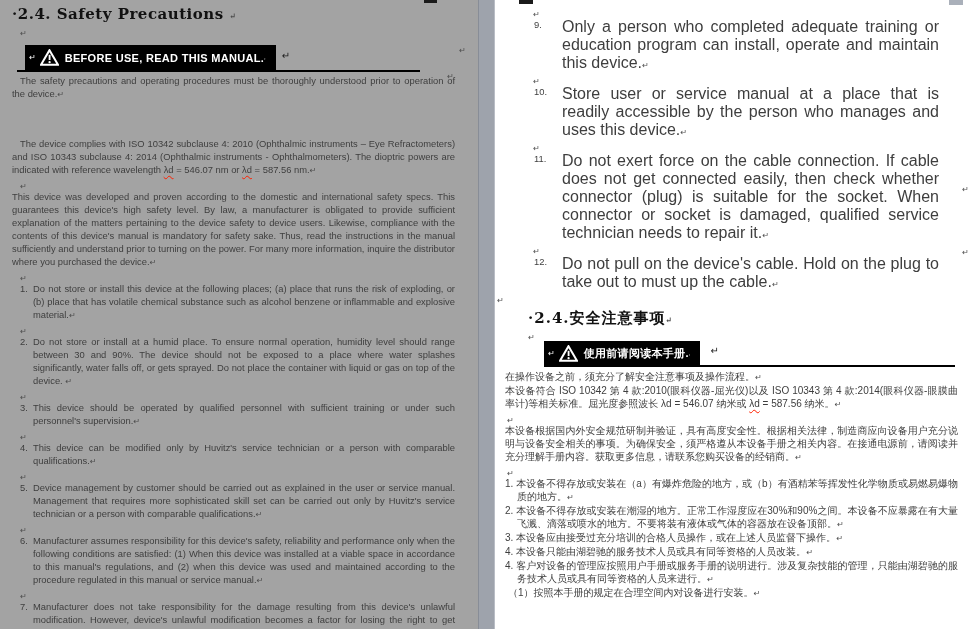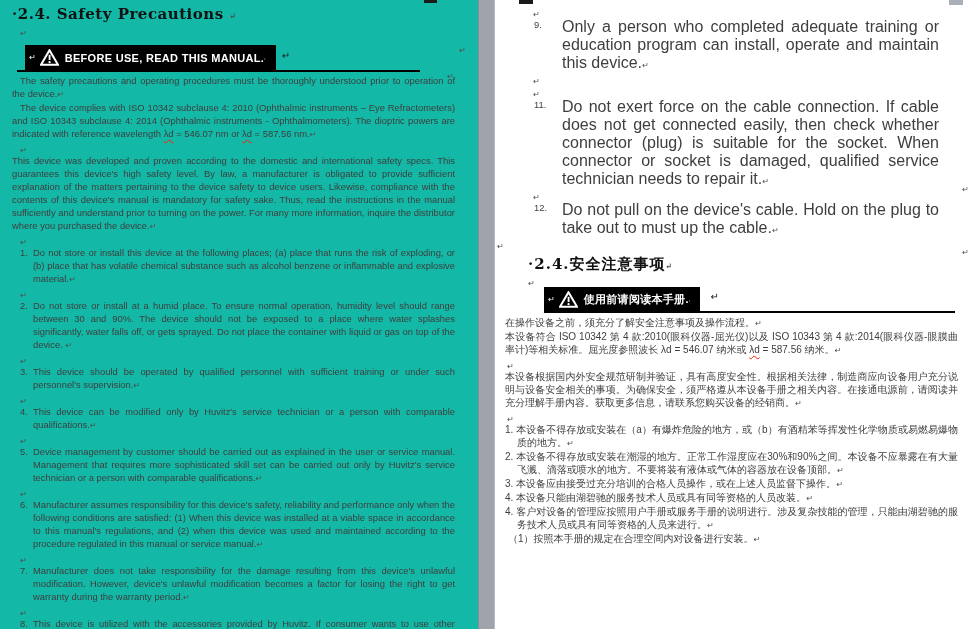--- a/index.html
+++ b/index.html
@@ -3,37 +3,37 @@
 <meta charset="utf-8">
 <style>
   html,body{margin:0;padding:0;}
   body{
     width:973px;height:629px;overflow:hidden;position:relative;
     background:#ffffff;
     font-family:"Liberation Sans", sans-serif;
     color:#3e3e3e;
   }
   
-  .page-left{position:absolute;left:0;top:0;width:478px;height:629px;background:#14b8a6;overflow:hidden;}
+  .page-left{position:absolute;left:0;top:0;width:478px;height:629px;background:#a3a3a3;overflow:hidden;}
   .page-sep{position:absolute;left:478px;top:0;width:17px;height:629px;background:#9ea3ac;
             border-left:1px solid #888d97;border-right:1px solid #b9bdc5;box-sizing:border-box;}
   .page-right{position:absolute;left:495px;top:0;width:478px;height:629px;background:#fff;overflow:hidden;}
   
   .corner{position:absolute;background:#1a1a1a;}
   .scroll-bit{position:absolute;background:#aab0ba;}
   
   .content{margin-left:12px;width:443px;}
   .content-r{margin-left:10px;width:453px;}
   .doc-title{
     font-family:"DejaVu Serif", serif;font-weight:bold;color:#111;
     font-size:15px;line-height:20px;letter-spacing:.5px;margin:4px 0 0 0;
   }
   .doc-title.zh{letter-spacing:1px;margin-left:33px;}
   p.body, .li .txt{font-size:9.4px;line-height:13px;text-align:justify;margin:0;}
-  p.body.ind{text-indent:8px;}
+  p.body.ind{text-indent:8px;margin-top:36px;}
   .gap{height:13px;line-height:13px;}
   .pm{font-size:8px;color:#4c4c4c;line-height:13px;}
   .pm.white{color:#fff;}
   .pm.big{font-size:10px;color:#1a1a1a;}
   .pm.abs{position:absolute;}
   
   .banner-row{display:flex;align-items:flex-end;margin-top:8px;}
   .banner{
     background:#000;color:#fff;height:25px;display:flex;align-items:center;
     padding:0 10px 0 4px;box-sizing:border-box;
@@ -141,20 +141,24 @@
 
 <div class="page-right">
   <div style="height:5px"></div>
   <div class="gap ind-en"><span class="pm">↵</span></div>
 
   <div class="li-en">
       <span class="num">9.</span>
       <div class="txt"><span>Only a person who completed adequate training or education program can install, operate and maintain this device.</span><span class="pm">↵</span></div>
     </div>
   <div class="gap ind-en"><span class="pm">↵</span></div>
+  <div class="li-en">
+      <span class="num">10.</span>
+      <div class="txt"><span>Store user or service manual at a place that is readily accessible by the person who manages and uses this device.</span><span class="pm">↵</span></div>
+    </div>
   <div class="gap ind-en"><span class="pm">↵</span></div>
   <div class="li-en">
       <span class="num">11.</span>
       <div class="txt"><span>Do not exert force on the cable connection.  If cable does not get connected easily, then check whether connector (plug) is suitable for the socket. When connector or socket is damaged, qualified service technician needs to repair it.</span><span class="pm">↵</span></div>
     </div>
   <div class="gap ind-en"><span class="pm">↵</span></div>
   <div class="li-en">
       <span class="num">12.</span>
       <div class="txt"><span>Do not pull on the device's cable. Hold on the plug to take out to must up the cable.</span><span class="pm">↵</span></div>
     </div>

